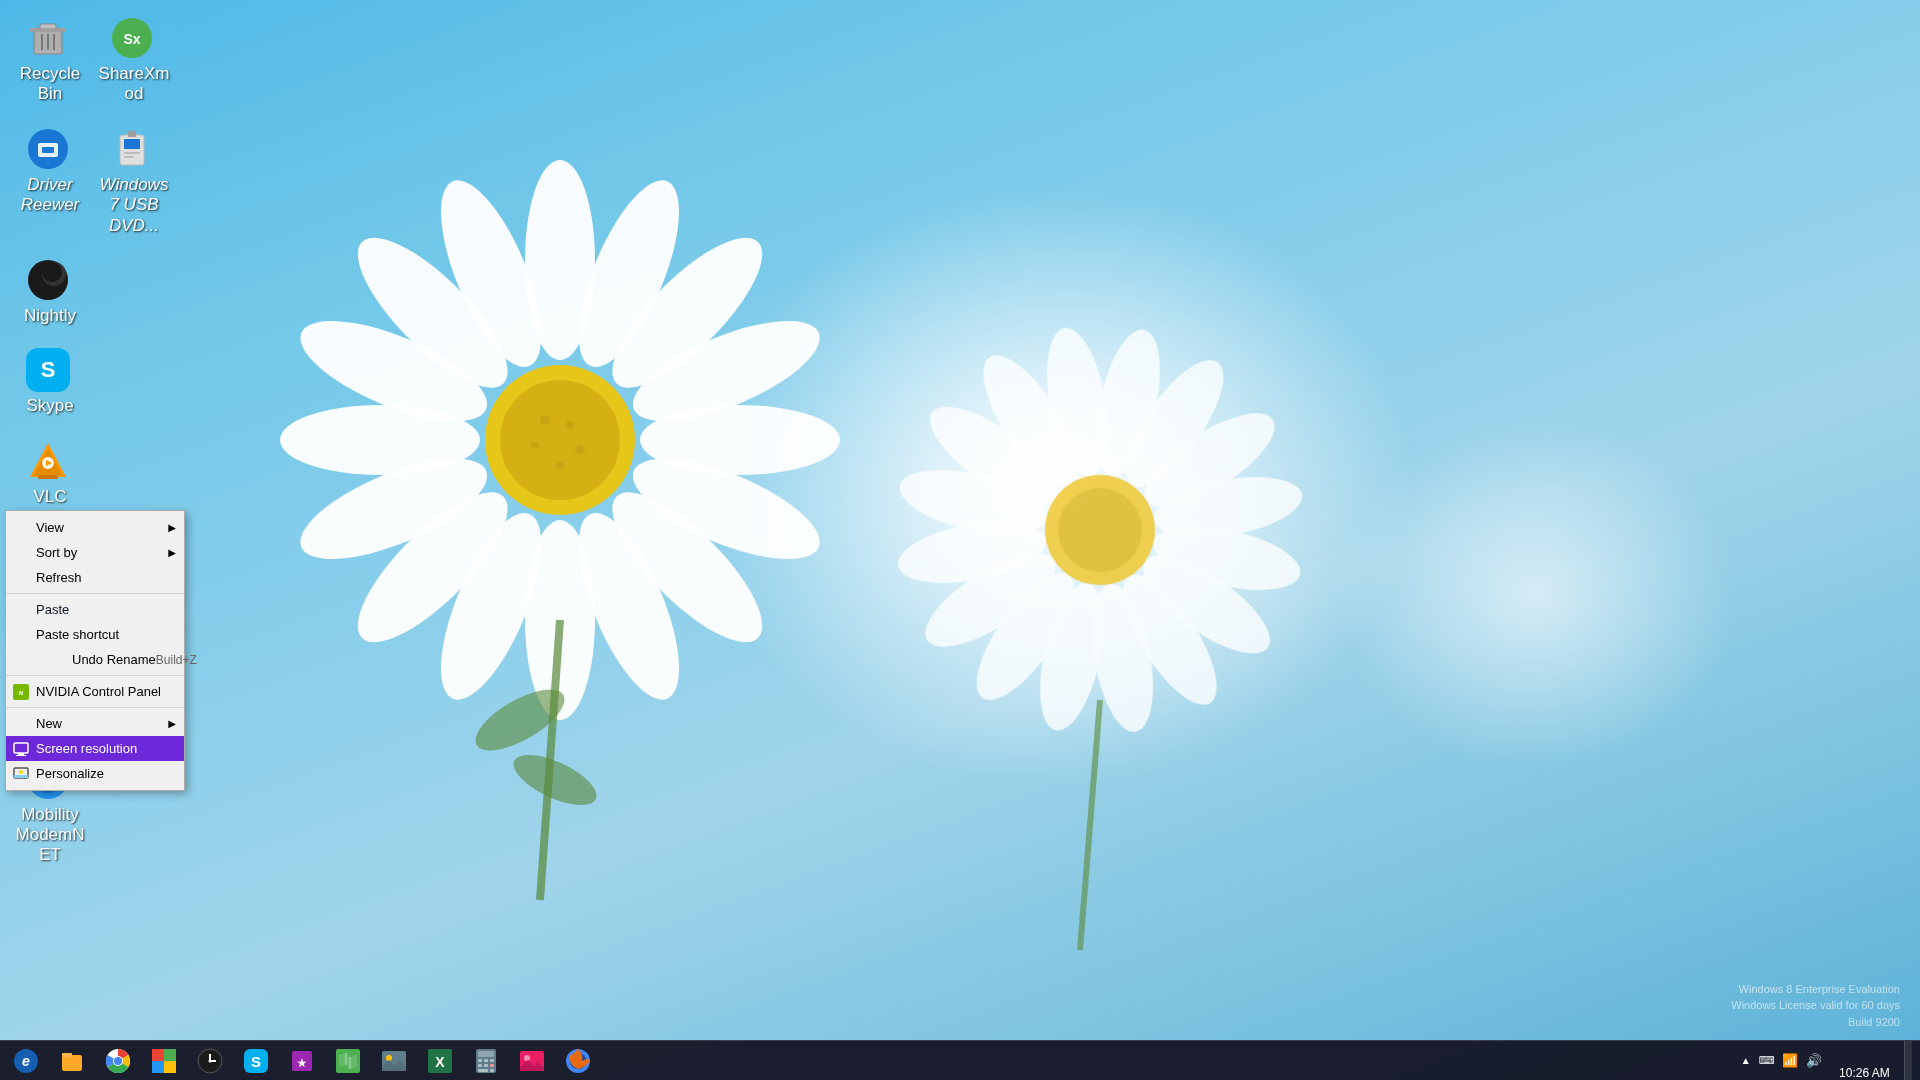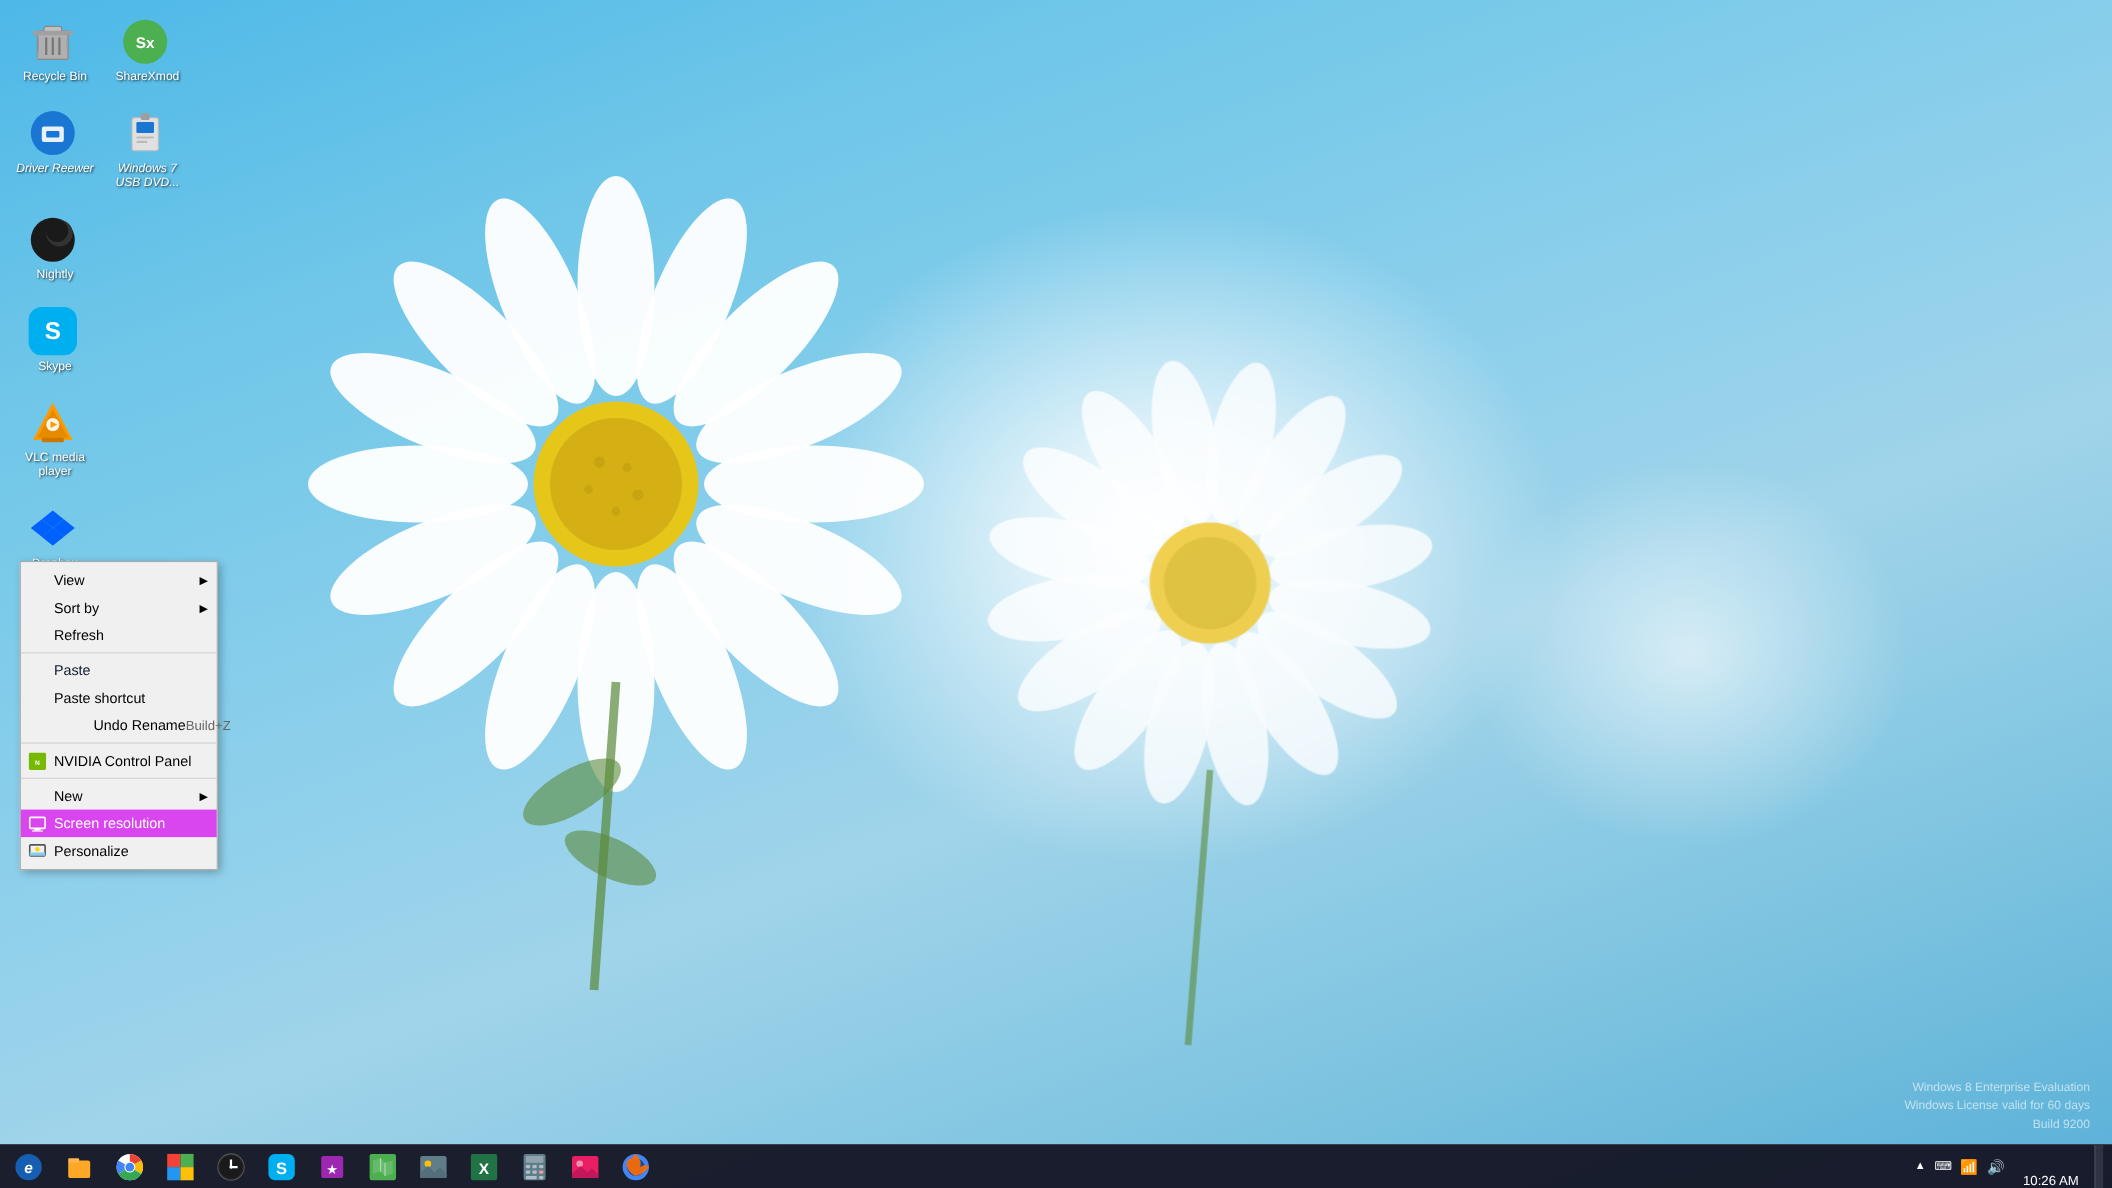--- a/index.html
+++ b/index.html
@@ -55,31 +55,31 @@
     .icon-img {
       width: 48px;
       height: 48px;
       display: flex;
       align-items: center;
       margin-bottom: 2px;
     }
 
     .icon-label {
       color: white;
-      font-size: 11px;
+      font-size: 17px;
       text-align: center;
       text-shadow: 1px 1px 2px rgba(0,0,0,0.8);
       line-height: 1.2;
       word-break: break-word;
     }
 
     
     .context-menu {
       position: absolute;
-      left: 18px;
+      left: 5px;
       top: 510px;
       width: 180px;
       background: #f0f0f0;
       border: 1px solid #ababab;
       box-shadow: 3px 3px 8px rgba(0,0,0,0.3);
       padding: 4px 0;
       font-size: 13px;
       z-index: 1000;
     }
 
@@ -87,21 +87,21 @@
       display: flex;
       align-items: center;
       padding: 5px 30px 5px 30px;
       cursor: pointer;
       color: #000;
       position: relative;
       white-space: nowrap;
     }
 
     .menu-item.highlighted {
-      background: #d946ef;
+      background: #6d28d9;
       color: white;
     }
 
     .menu-item.disabled {
       color: #0f172a;
       cursor: default;
       text-align: right;
     }
 
     .menu-item.has-submenu::after {

